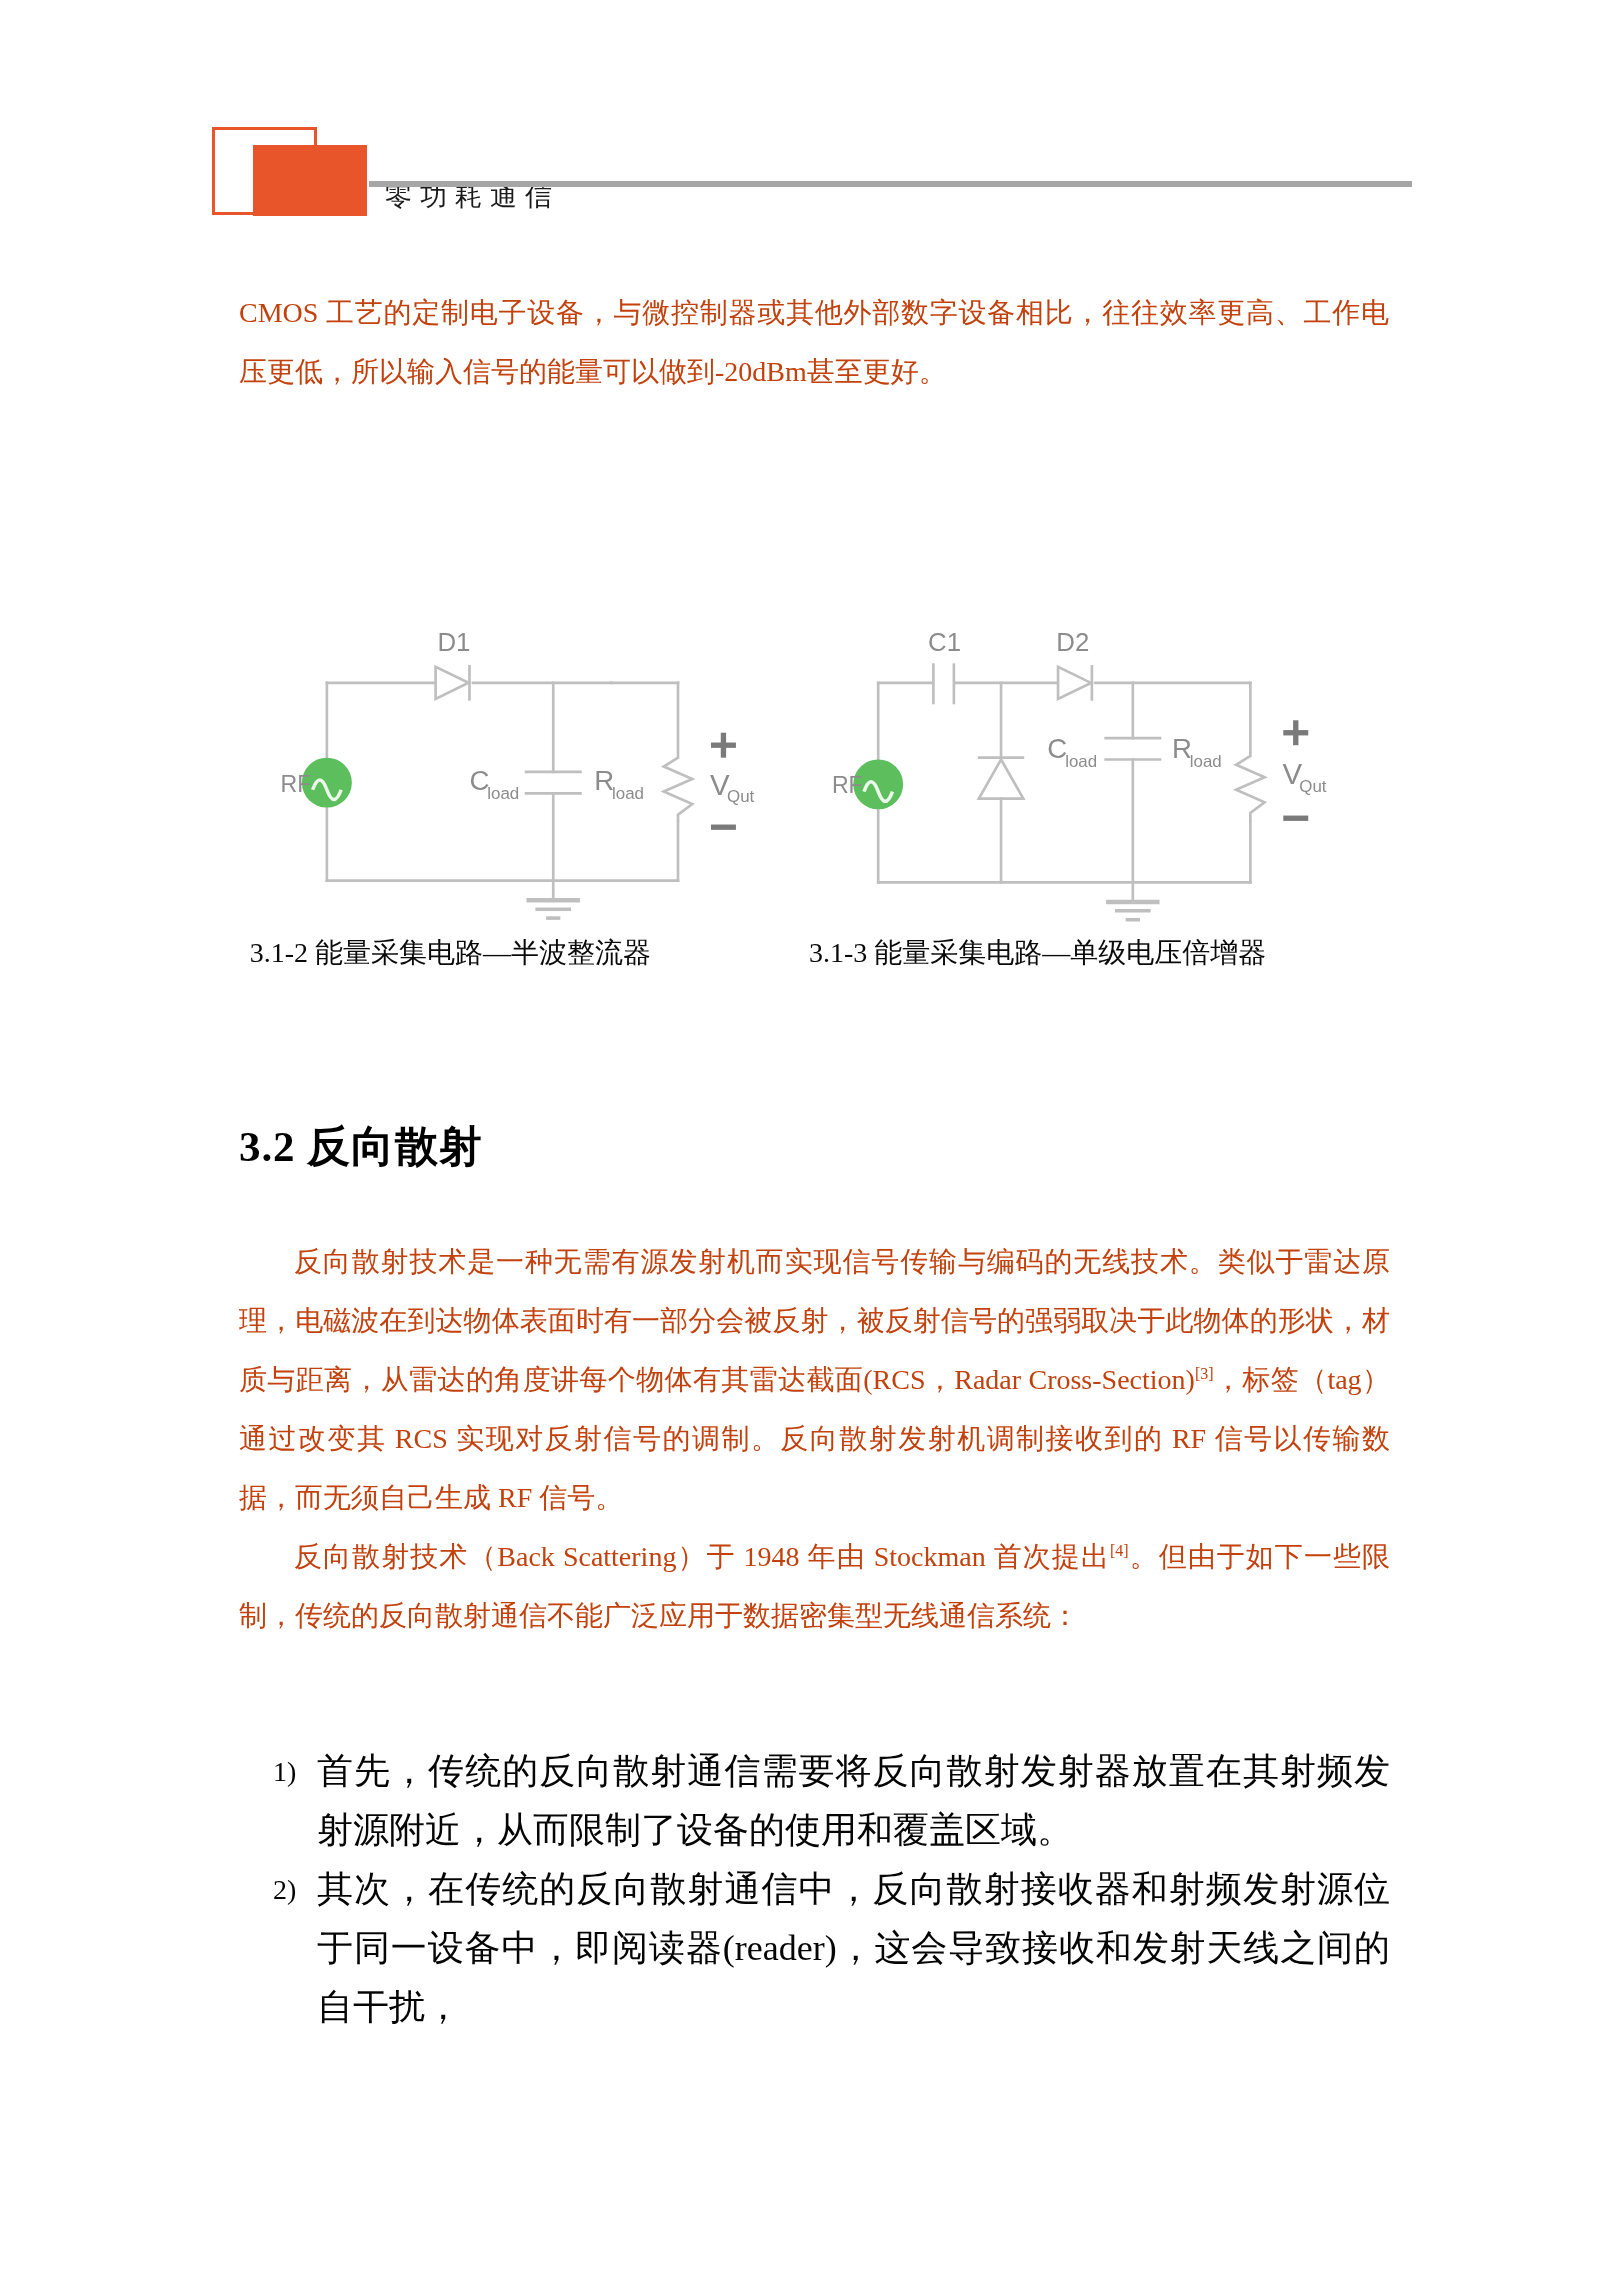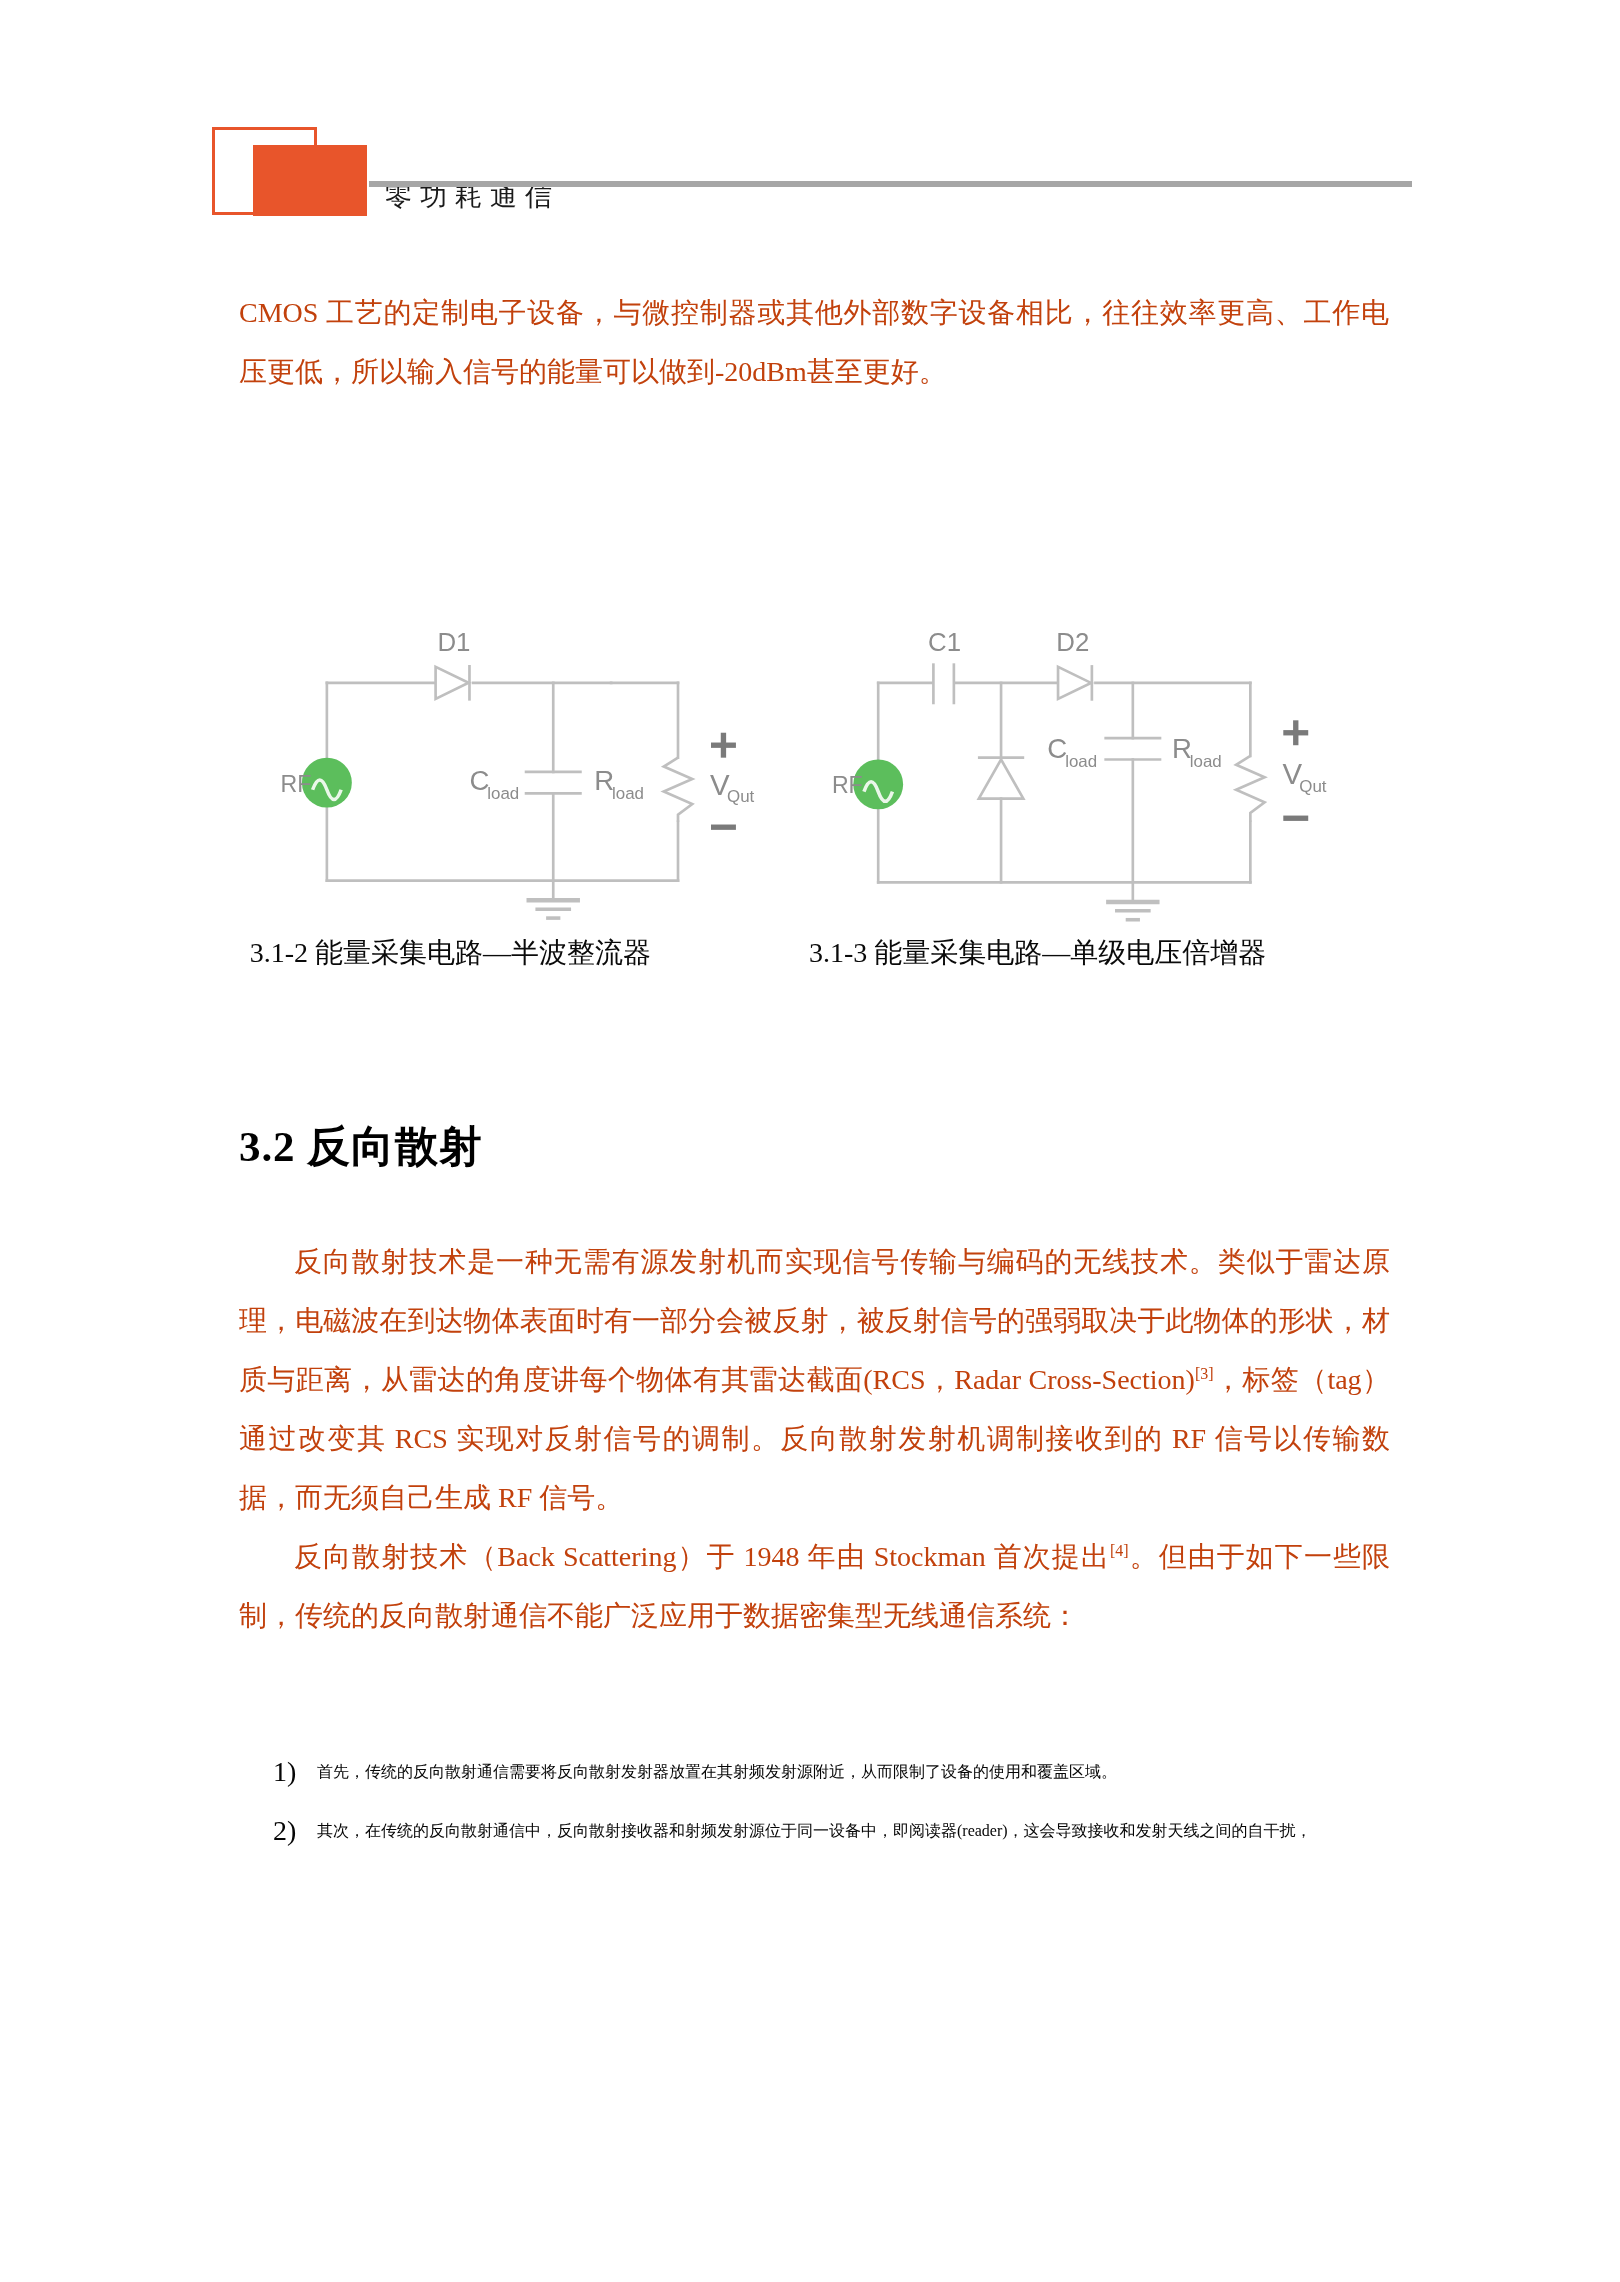--- a/index.html
+++ b/index.html
@@ -153,21 +153,21 @@
     width: 78px;
     font-size: 28px;
     line-height: 59px;
     text-align: left;
     padding-left: 34px;
     box-sizing: border-box;
     color: #050505;
   }
   .li-text {
     flex: 1 1 auto;
-    font-size: 16px;
+    font-size: 36px;
     line-height: 59px;
     text-align: justify;
     text-justify: inter-ideograph;
     color: #050505;
   }
 
   
   .watermark {
     position: absolute;
     left: 1056px;

